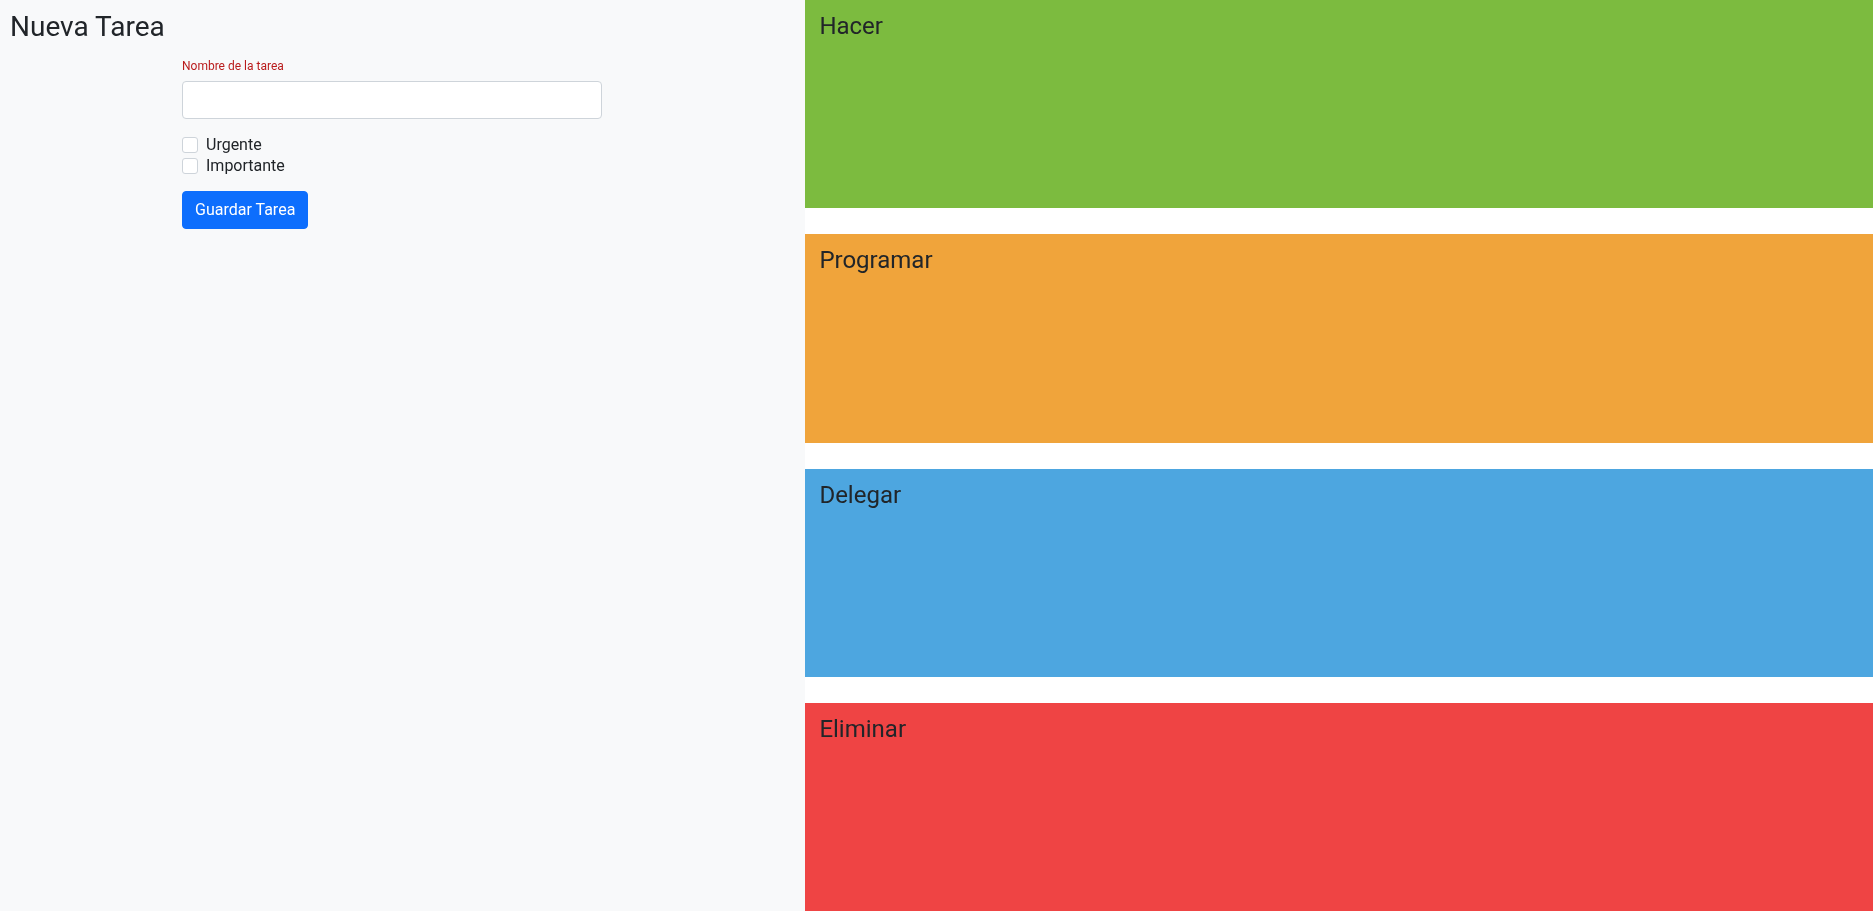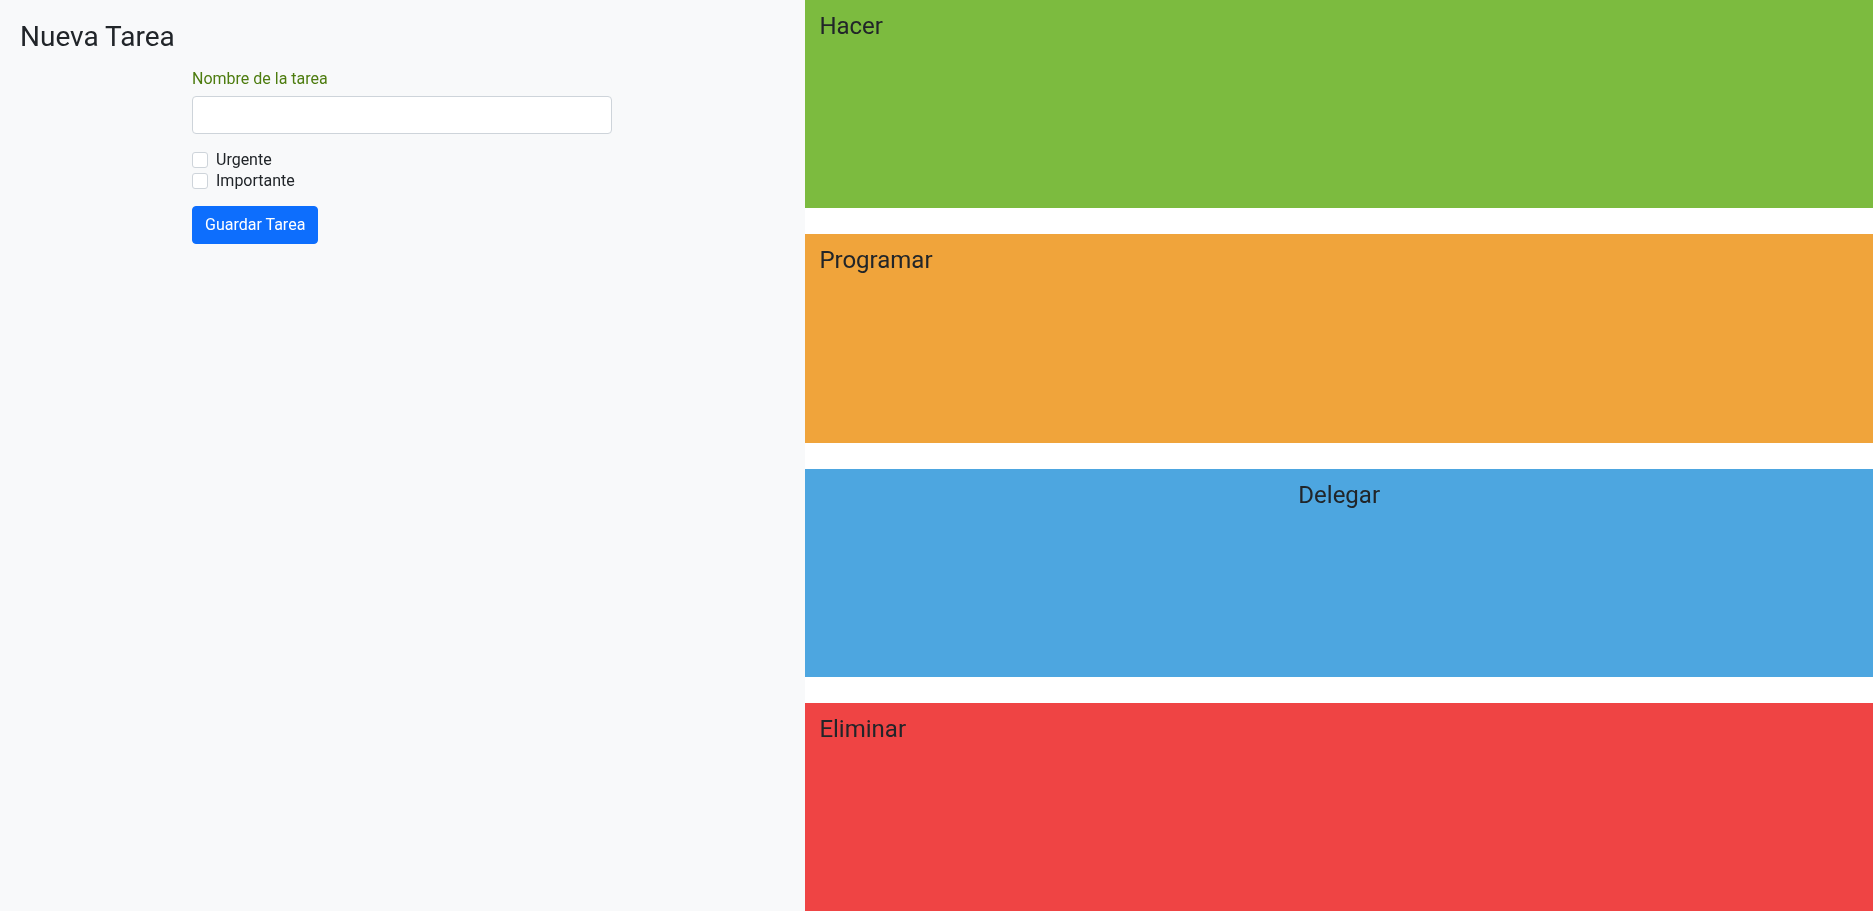--- a/index.html
+++ b/index.html
@@ -13,21 +13,21 @@
       color: #212529;
     }
     .container {
       display: flex;
       width: 100%;
       min-height: 100vh;
     }
     .left-panel {
       width: 43%;
       background: #f8f9fa;
-      padding: 20px;
+      padding: 10px;
     }
     .right-panel {
       width: 57%;
       display: flex;
       flex-direction: column;
       gap: 26px;
     }
     .form-title {
       font-size: 28px;
       font-weight: 400;
@@ -35,23 +35,23 @@
     }
     .form-inner {
       margin-left: 172px;
       max-width: 420px;
     }
     .form-group {
       margin-bottom: 16px;
     }
     .form-label {
       display: block;
-      font-size: 16px;
+      font-size: 12px;
       margin-bottom: 8px;
-      color: #4d7c0f;
+      color: #b91c1c;
     }
     .form-control {
       width: 100%;
       padding: 6px 12px;
       font-size: 16px;
       line-height: 1.5;
       color: #495057;
       background-color: #fff;
       border: 1px solid #ced4da;
       border-radius: 4px;
@@ -105,21 +105,21 @@
       flex: 1;
       padding: 12px 14px;
     }
     .quadrant h4 {
       font-size: 24px;
       font-weight: 400;
       color: #212529;
     }
     .hacer { background-color: #7cbb3f; }
     .programar { background-color: #f0a43b; }
-    .delegar { background-color: #4da6e0; text-align: center; }
+    .delegar { background-color: #4da6e0; }
     .eliminar { background-color: #ef4444; }
   </style>
 </head>
 <body>
 
 <div class="container">
   <div class="left-panel">
     <h2 class="form-title">Nueva Tarea</h2>
     <div class="form-inner">
       <div class="form-group">

